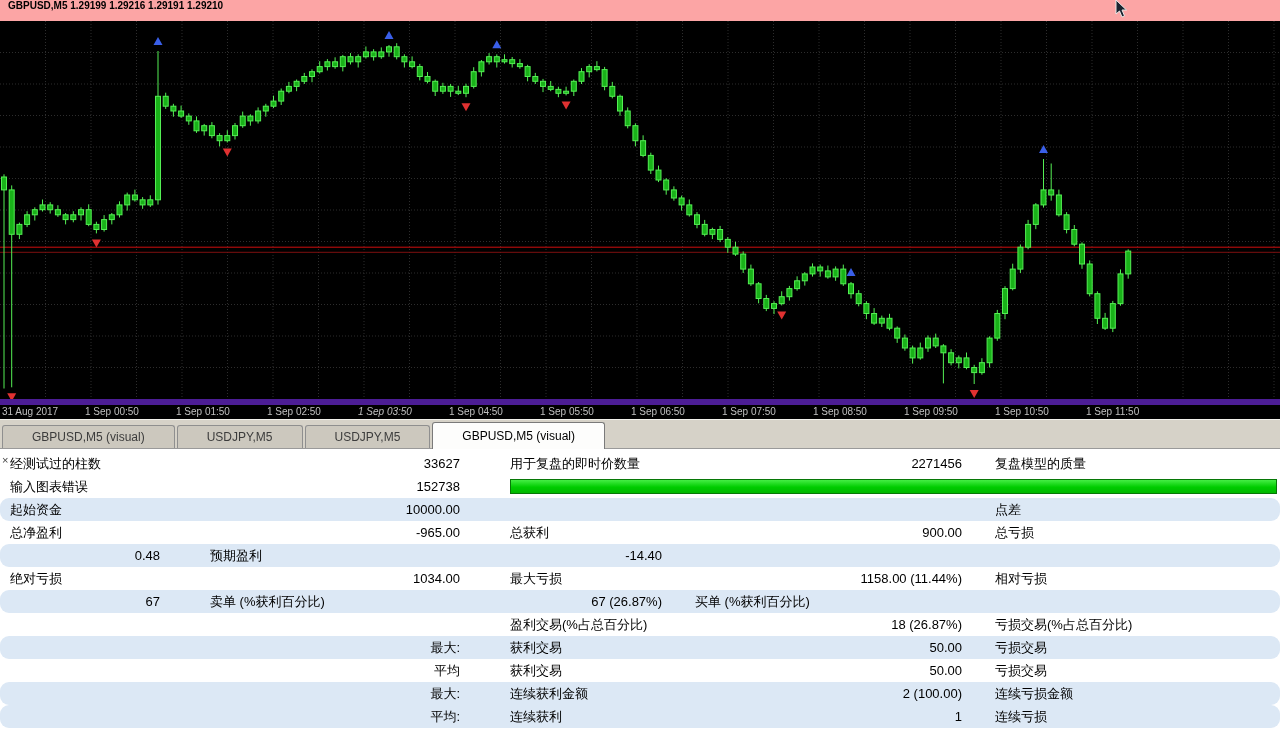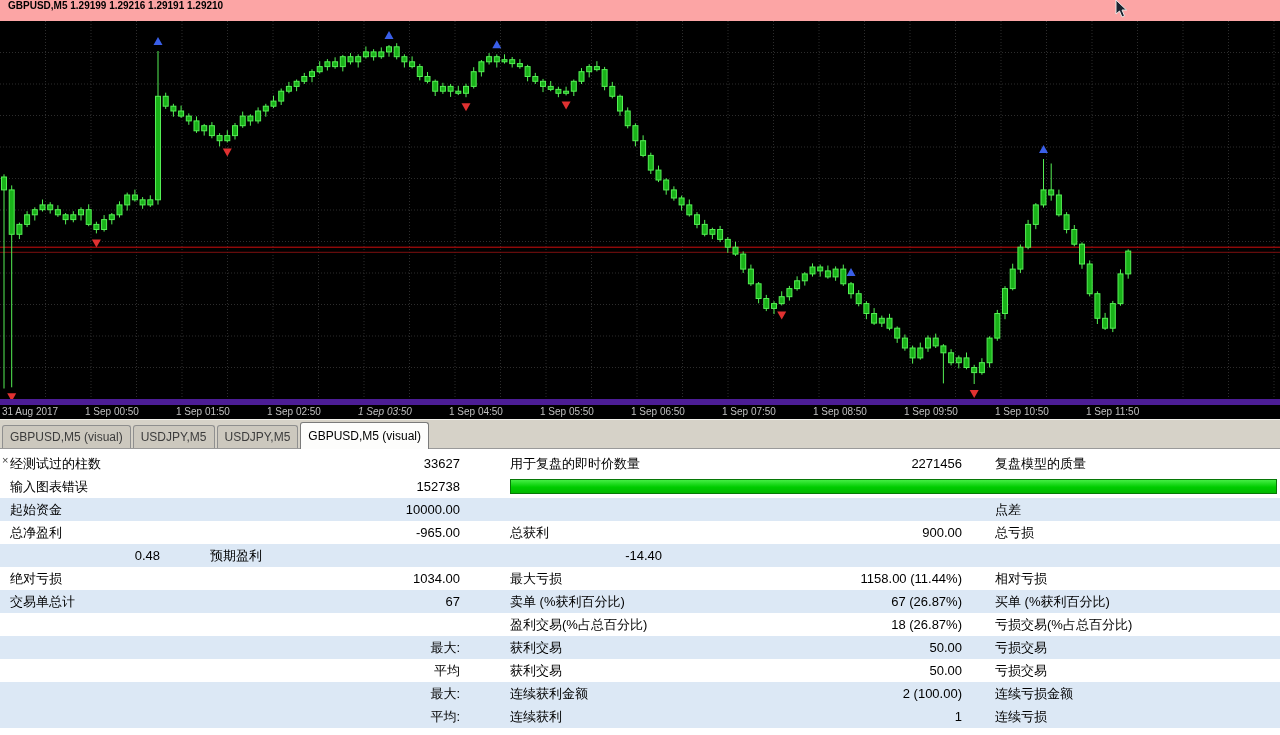--- a/index.html
+++ b/index.html
@@ -19,34 +19,34 @@
     position:relative;height:14px;background:#000;border-top:6px solid #4c1d95;
     color:#c0c0c0;font-size:10px;
   }
   .time-axis span{position:absolute;top:1px;white-space:nowrap;}
   .tab-bar{
     height:30px;background:#d6d2c8;border-top:1px solid #f2f1ec;
     display:flex;align-items:flex-end;padding-left:2px;gap:2px;
     box-sizing:border-box;border-bottom:1px solid #9a9a9a;
   }
   .tab{
-    height:22px;line-height:22px;padding:0 7px;font-size:12px;
+    height:22px;line-height:22px;padding:0 29px;font-size:12px;
     background:#ccc8be;color:#3c3c3c;border:1px solid #8f8f8f;border-bottom:none;
     border-radius:3px 3px 0 0;white-space:nowrap;
   }
   .tab.active{
     background:#fdfdfc;color:#000;height:26px;line-height:26px;position:relative;top:1px;
     border-color:#7a7a7a;
   }
   .results{
     position:relative;height:302px;background:#fff;overflow:hidden;
     font-size:13px;color:#000;padding-top:3px;box-sizing:border-box;
   }
   .rrow{display:flex;height:23px;align-items:center;position:relative;}
-  .rrow.alt{background:#dce8f5;}
+  .rrow.alt{background:#dce8f5;border-radius:9px;}
   .c1l{width:300px;padding-left:10px;box-sizing:border-box;}
   .c1v{width:160px;text-align:right;}
   .sp1{width:50px;}
   .c2l{width:250px;}
   .c2v{width:202px;text-align:right;}
   .sp2{width:33px;}
   .c3l{flex:1;white-space:nowrap;overflow:hidden;}
   .progress-bar{
     position:absolute;left:510px;right:3px;top:4px;bottom:4px;
     background:linear-gradient(#44ee44,#00cc00 55%,#00b800);
@@ -489,21 +489,20 @@
       <div class="rrow">
         <div class="c1l">绝对亏损</div>
         <div class="c1v">1034.00</div>
         <div class="sp1"></div>
         <div class="c2l">最大亏损</div>
         <div class="c2v">1158.00 (11.44%)</div>
         <div class="sp2"></div>
         <div class="c3l">相对亏损</div>
       </div>
       <div class="rrow alt">
-        <div class="c1l">交易单总计</div>
         <div class="c1v">67</div>
         <div class="sp1"></div>
         <div class="c2l">卖单 (%获利百分比)</div>
         <div class="c2v">67 (26.87%)</div>
         <div class="sp2"></div>
         <div class="c3l">买单 (%获利百分比)</div>
       </div>
       <div class="rrow">
         <div class="c1l"></div>
         <div class="c1v"></div>

